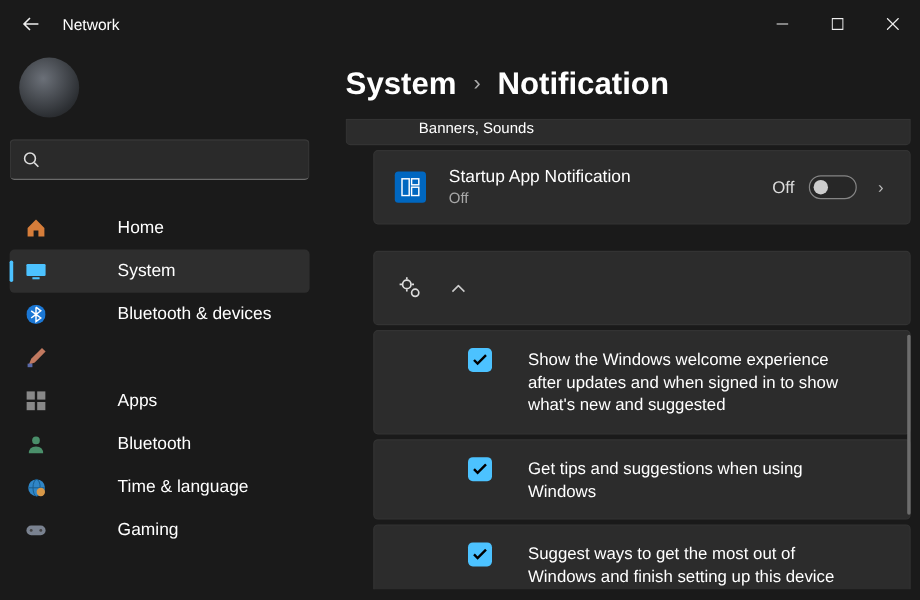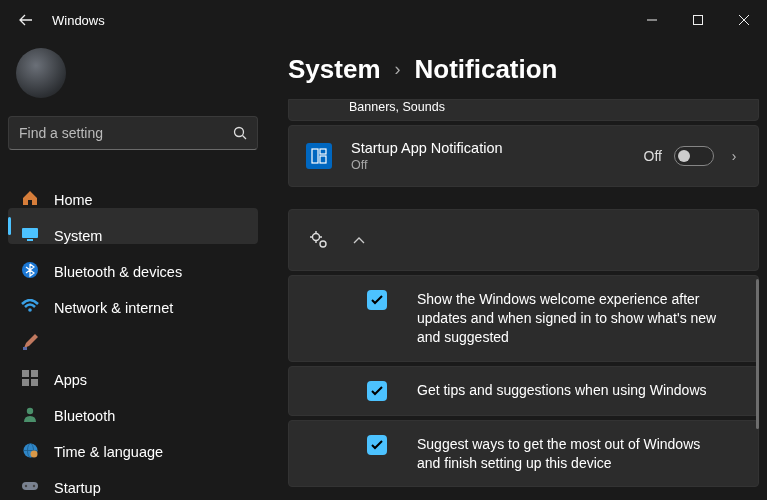--- a/index.html
+++ b/index.html
@@ -52,26 +52,27 @@
       padding: 0 10px;
       margin-bottom: 22px;
     }
     .searchbox input {
       flex: 1; background: transparent; border: none; outline: none;
       color: #ccc; font-size: 14px;
     }
     .searchbox input::placeholder { color: #bbb; }
     .nav-list { list-style: none; }
     .nav-item {
-      display: flex; align-items: flex-end;
+      display: flex; align-items: center;
       height: 36px;
       padding-left: 12px;
       border-radius: 4px;
       cursor: pointer;
       position: relative;
+      gap: 44px;
     }
     .nav-item.active { background: #2e2e2e; }
     .nav-item.active::before {
       content: "";
       position: absolute;
       left: 0; top: 9px; bottom: 9px; width: 3px;
       background: #4cc2ff;
       border-radius: 2px;
     }
     .nav-icon {
@@ -99,20 +100,21 @@
       height: calc(100% - 54px);
       overflow: hidden;
       position: relative;
     }
 
     .tile {
       background: #2c2c2c;
       border: 1px solid #333;
       border-radius: 4px;
       margin-bottom: 4px;
+      margin-left: 23px;
     }
     .tile-row {
       display: flex; align-items: center;
       padding: 12px 16px;
       min-height: 60px;
     }
     .tile-cut {
       background: #2c2c2c;
       border: 1px solid #333;
       border-radius: 0 0 4px 4px;
@@ -195,21 +197,21 @@
   </style>
 </head>
 <body>
 
 <div class="titlebar">
   <div class="titlebar-back">
     <svg width="14" height="14" viewBox="0 0 14 14">
       <path d="M6 2 L1 7 L6 12 M1 7 L13 7" stroke="#eee" stroke-width="1.3" fill="none"></path>
     </svg>
   </div>
-  <span class="titlebar-title">Windows</span>
+  <span class="titlebar-title">Network</span>
   <div class="titlebar-buttons">
     <div class="titlebar-btn">
       <svg width="10" height="10">
           <line x1="0" y1="5" x2="10" y2="5" stroke="#eee" stroke-width="1"></line>
         </svg>
     </div>
     <div class="titlebar-btn">
       <svg width="10" height="10">
           <rect x="0.5" y="0.5" width="9" height="9" stroke="#eee" fill="none" stroke-width="1"></rect>
         </svg>
@@ -220,21 +222,20 @@
           <line x1="10" y1="0" x2="0" y2="10" stroke="#eee" stroke-width="1"></line>
         </svg>
     </div>
   </div>
 </div>
 
 <div class="main-layout">
   <aside class="sidebar">
     <div class="avatar"></div>
     <div class="searchbox">
-      <input placeholder="Find a setting" style="">
       <svg width="14" height="14" viewBox="0 0 14 14">
         <circle cx="6" cy="6" r="4.5" stroke="#ddd" stroke-width="1.3" fill="none"></circle>
         <line x1="9.5" y1="9.5" x2="13" y2="13" stroke="#ddd" stroke-width="1.3"></line>
       </svg>
     </div>
     <ul class="nav-list">
       <li class="nav-item">
         <span class="nav-icon">
           <svg width="18" height="18" viewBox="0 0 18 18">
               <path d="M2 9 L9 2 L16 9 L16 16 L11 16 L11 11 L7 11 L7 16 L2 16 Z" fill="#d67d3a"></path>
@@ -252,30 +253,20 @@
         <span class="nav-label">System</span>
       </li>
       <li class="nav-item">
         <span class="nav-icon">
           <svg width="16" height="16" viewBox="0 0 16 16">
               <circle cx="8" cy="8" r="8" fill="#1b77d4"></circle>
               <path d="M8 2 L12 5 L8 8 L12 11 L8 14 L8 2 M4 5 L8 8 M4 11 L8 8" stroke="#fff" stroke-width="1.2" fill="none"></path>
             </svg>
         </span>
         <span class="nav-label">Bluetooth &amp; devices</span>
-      </li>
-      <li class="nav-item">
-        <span class="nav-icon">
-          <svg width="18" height="14" viewBox="0 0 18 14">
-              <path d="M1 5 Q9 -3 17 5" stroke="#3aa0e5" stroke-width="2.5" fill="none"></path>
-              <path d="M4 8 Q9 3 14 8" stroke="#3aa0e5" stroke-width="2.5" fill="none"></path>
-              <circle cx="9" cy="11" r="1.8" fill="#3aa0e5"></circle>
-            </svg>
-        </span>
-        <span class="nav-label">Network &amp; internet</span>
       </li>
       <li class="nav-item">
         <span class="nav-icon">
           <svg width="18" height="18" viewBox="0 0 18 18">
               <path d="M3 15 L5 10 L14 1 L17 4 L8 13 Z" fill="#c1795f"></path>
               <rect x="2" y="14" width="4" height="3" fill="#5a6aa8"></rect>
             </svg>
         </span>
       </li>
       <li class="nav-item">
@@ -310,21 +301,21 @@
         <span class="nav-label">Time &amp; language</span>
       </li>
       <li class="nav-item">
         <span class="nav-icon">
           <svg width="18" height="12" viewBox="0 0 18 12">
               <rect x="1" y="2" width="16" height="8" rx="4" fill="#7a8290"></rect>
               <circle cx="5" cy="6" r="1.2" fill="#444"></circle>
               <circle cx="13" cy="6" r="1.2" fill="#444"></circle>
             </svg>
         </span>
-        <span class="nav-label">Startup</span>
+        <span class="nav-label">Gaming</span>
       </li>
     </ul>
   </aside>
 
   <section class="content">
     <div class="breadcrumb">
       <span>System</span>
       <span class="sep">›</span>
       <span>Notification</span>
     </div>

